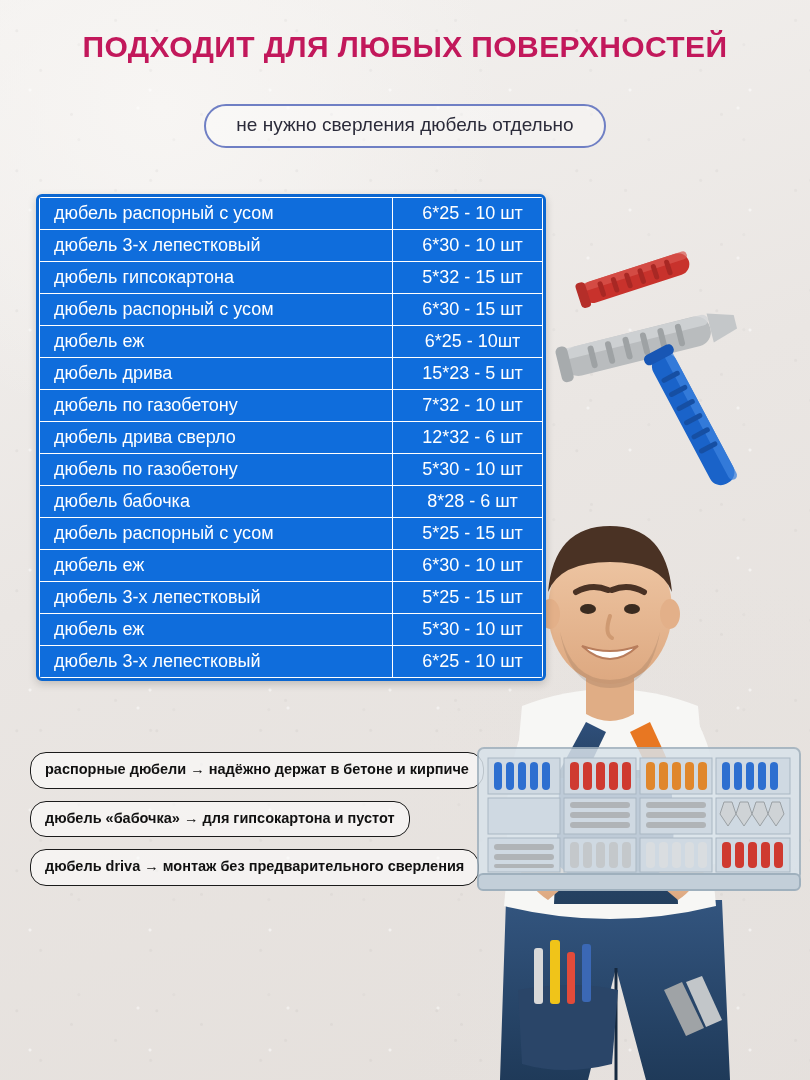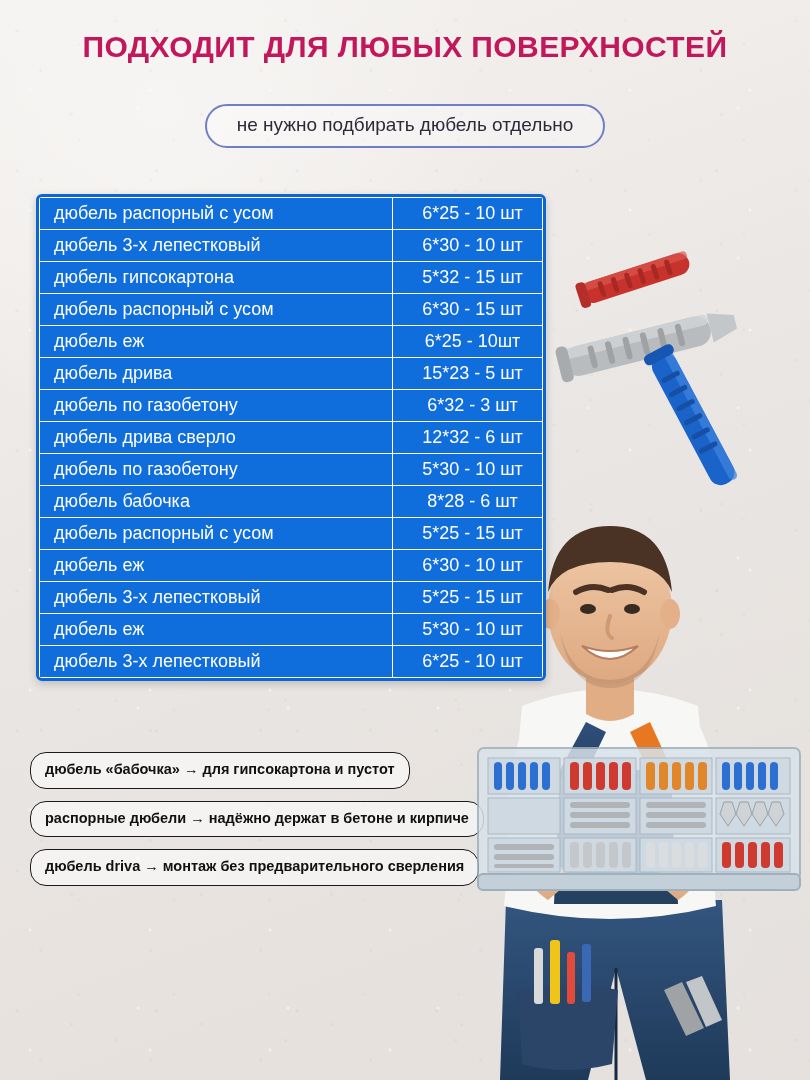--- a/index.html
+++ b/index.html
@@ -162,21 +162,21 @@
   }
 </style>
 </head>
 <body>
 
 <div class="page">
 
   <div class="headline">ПОДХОДИТ ДЛЯ ЛЮБЫХ ПОВЕРХНОСТЕЙ</div>
 
   <div class="subtitle-wrap">
-    <span class="subtitle">не нужно подбирать дюбель отдельно</span>
+    <span class="subtitle">не нужно сверления дюбель отдельно</span>
   </div>
 
   <div class="dowels">
     <svg viewBox="0 0 250 265" width="250" height="265" xmlns="http://www.w3.org/2000/svg">
 
       <g transform="rotate(-18 110 45)">
         <rect x="38" y="30" width="112" height="22" rx="11" fill="#c8322c"></rect>
         <rect x="38" y="30" width="112" height="8" rx="4" fill="#d9564f" opacity="0.7"></rect>
         <g fill="#a82824">
           <rect x="56" y="33" width="5" height="16" rx="2.5"></rect>
@@ -242,21 +242,21 @@
         <tr>
             <td class="name">дюбель еж</td>
             <td class="size">6*25 - 10шт</td>
           </tr>
         <tr>
             <td class="name">дюбель дрива</td>
             <td class="size">15*23 - 5 шт</td>
           </tr>
         <tr>
             <td class="name">дюбель по газобетону</td>
-            <td class="size">6*32 - 3 шт</td>
+            <td class="size">7*32 - 10 шт</td>
           </tr>
         <tr>
             <td class="name">дюбель дрива сверло</td>
             <td class="size">12*32 - 6 шт</td>
           </tr>
         <tr>
             <td class="name">дюбель по газобетону</td>
             <td class="size">5*30 - 10 шт</td>
           </tr>
         <tr>
@@ -440,18 +440,18 @@
           <rect x="198" y="102" width="9" height="26" rx="4"></rect>
             <rect x="211" y="102" width="9" height="26" rx="4"></rect>
           <rect x="224" y="102" width="9" height="26" rx="4"></rect>
         </g>
       </g>
       <rect x="4" y="134" width="322" height="16" rx="5" fill="#c3cfd9" stroke="#9fb0bd" stroke-width="2"></rect>
     </svg>
   </div>
 
   <div class="notes">
+    <div><span class="note">распорные дюбели → надёжно держат в бетоне и кирпиче</span></div>
     <div><span class="note">дюбель «бабочка» → для гипсокартона и пустот</span></div>
-    <div><span class="note">распорные дюбели → надёжно держат в бетоне и кирпиче</span></div>
     <div><span class="note">дюбель driva → монтаж без предварительного сверления</span></div>
   </div>
 
 </div>
 
 </body></html>

